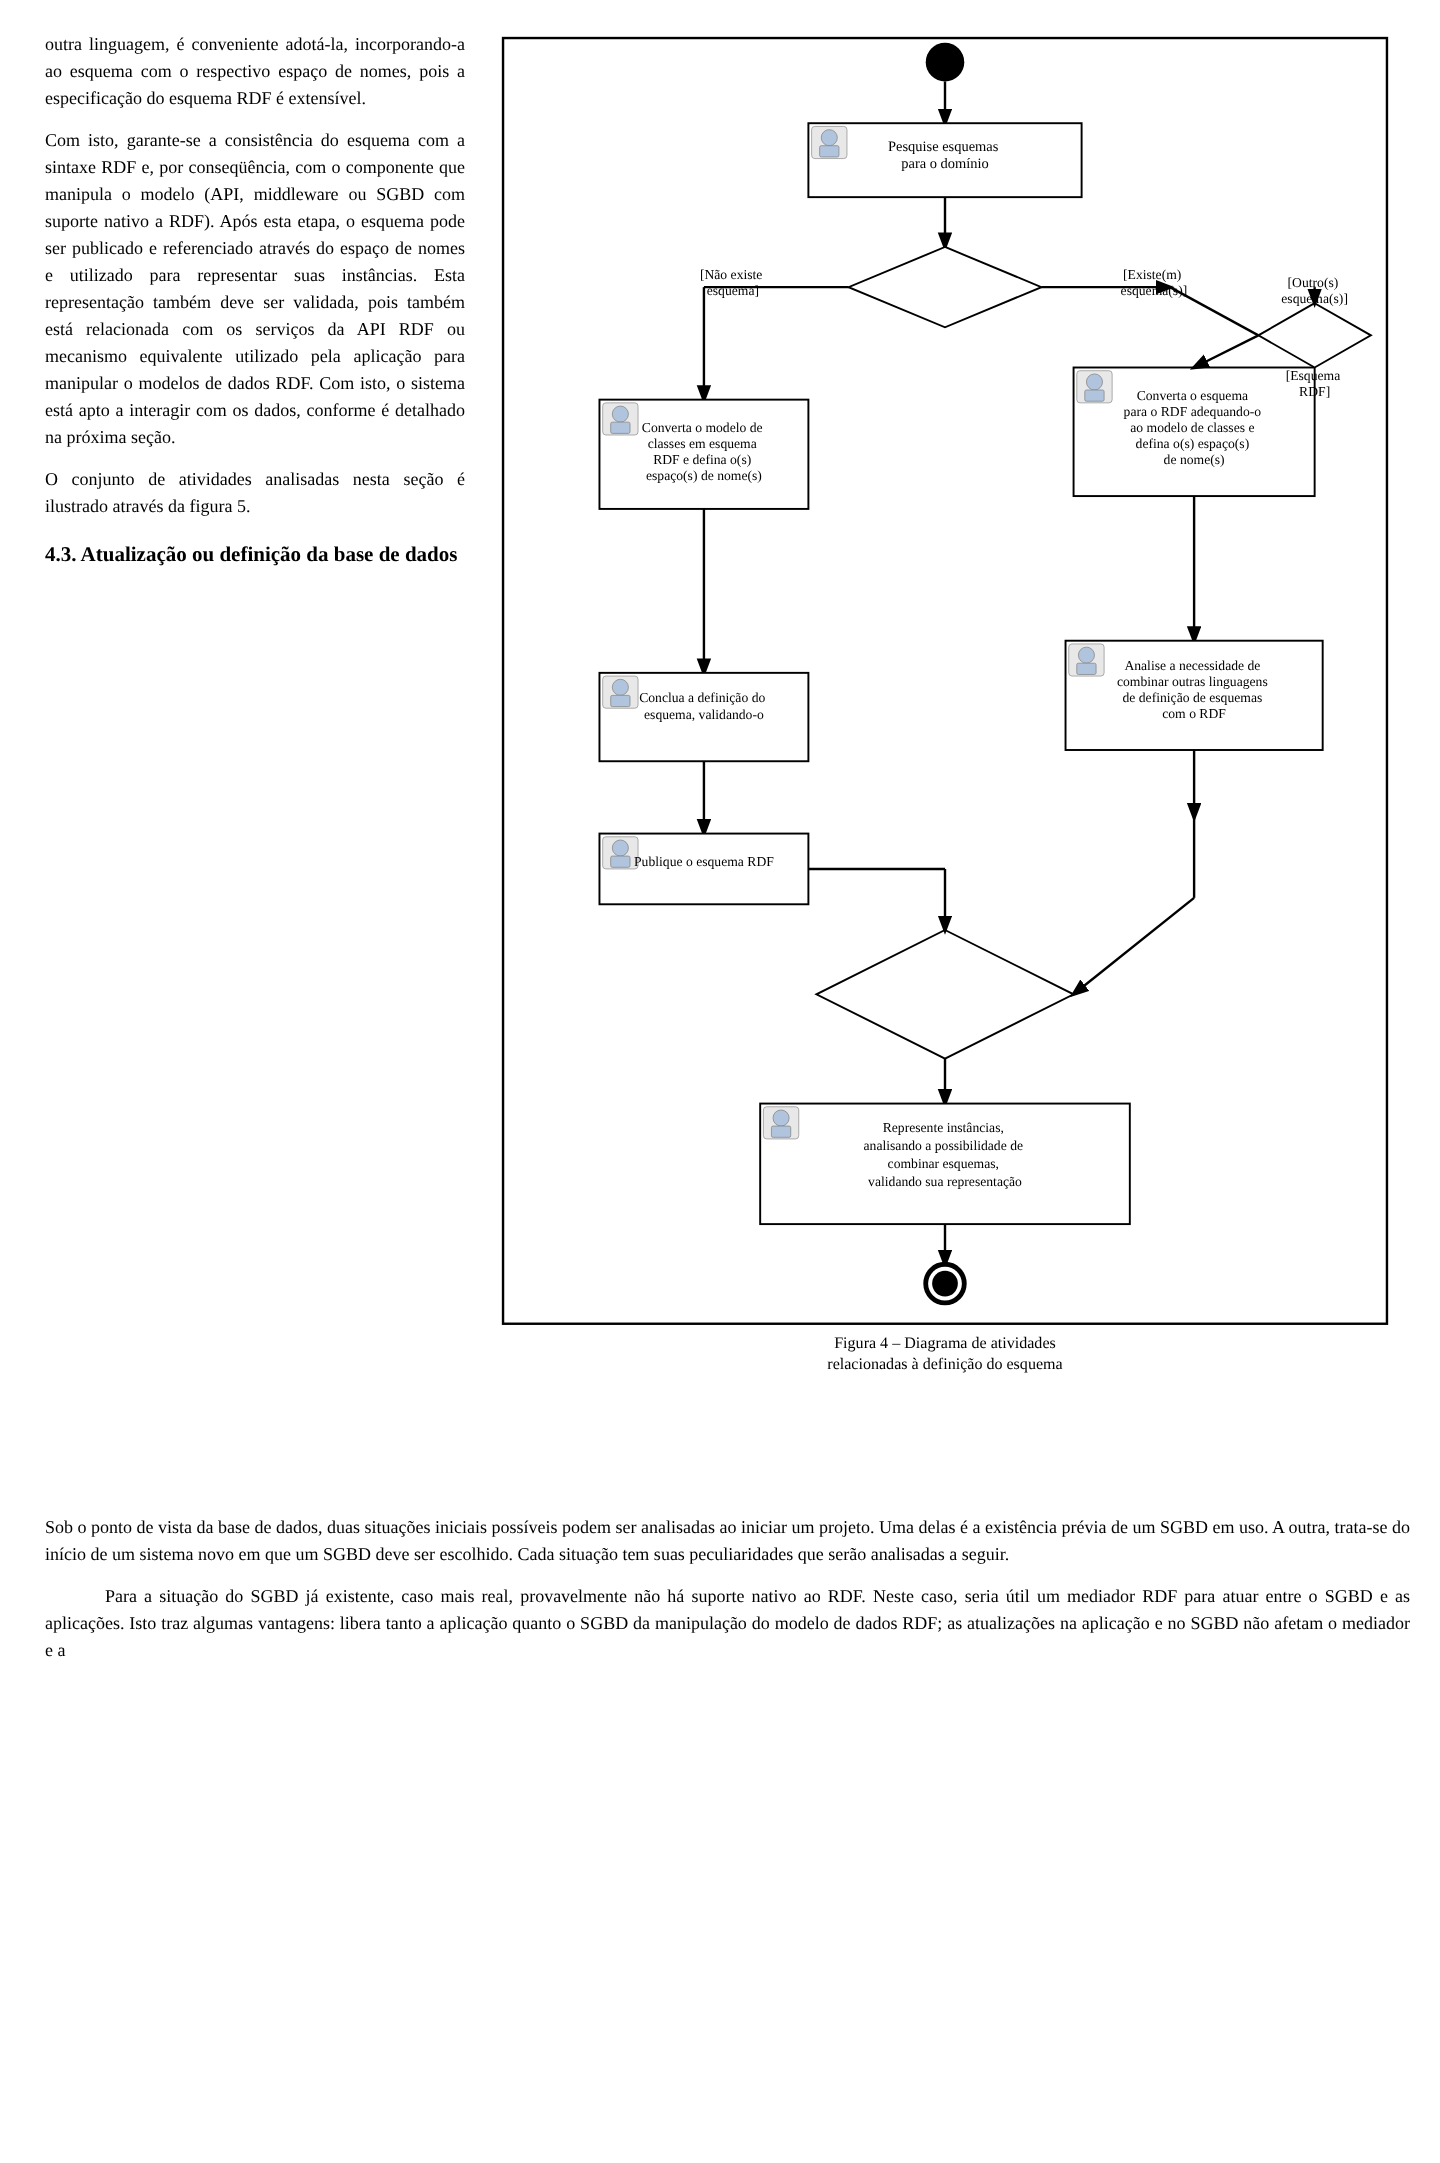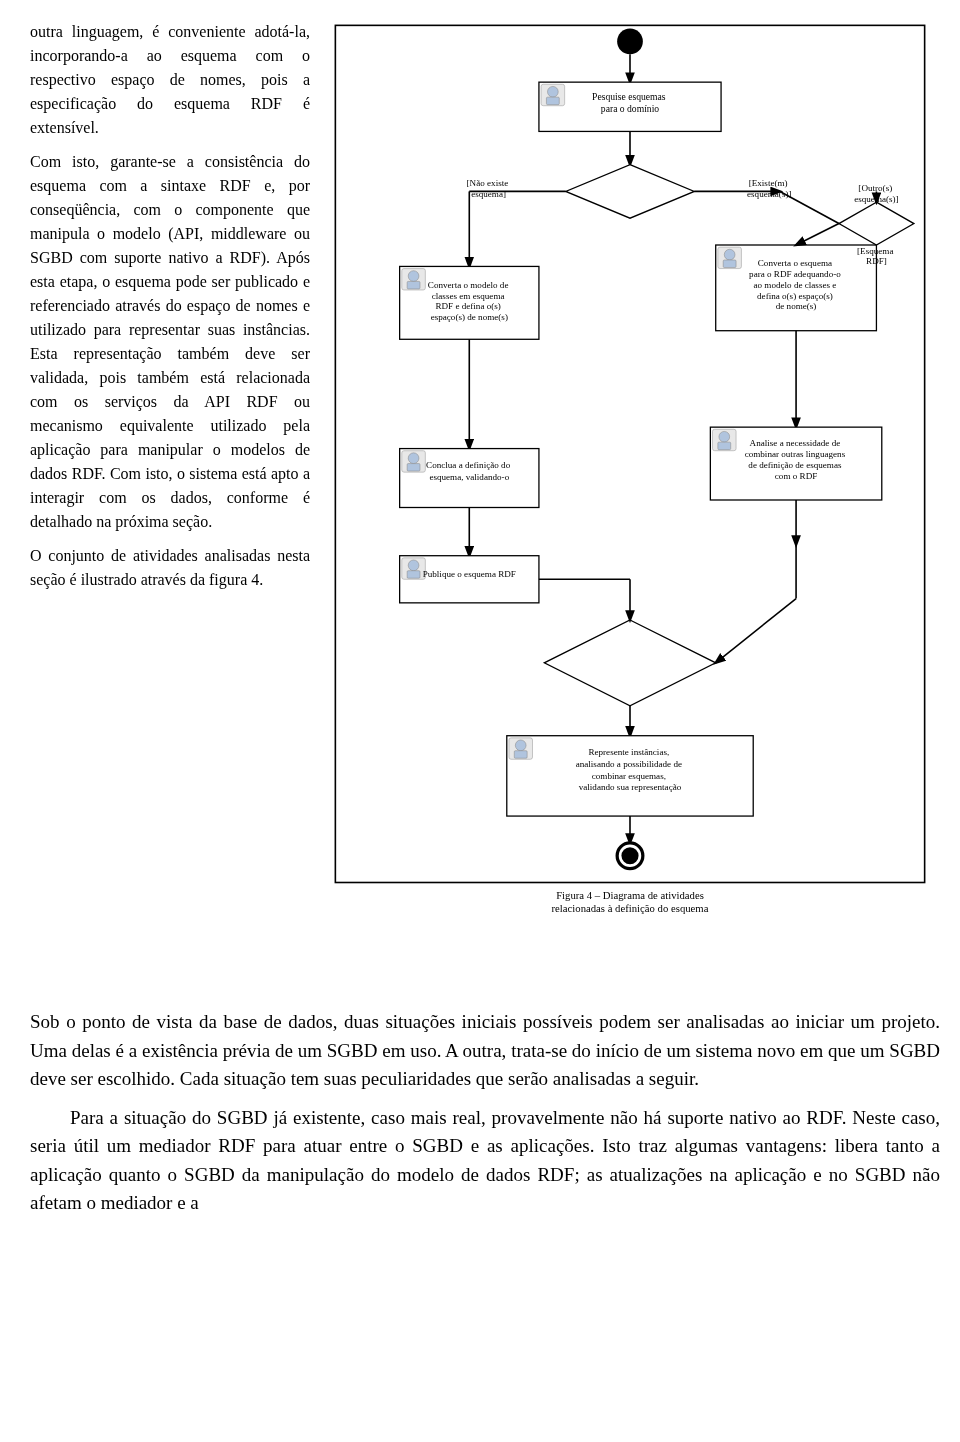--- a/index.html
+++ b/index.html
@@ -18,21 +18,21 @@
       gap: 20px;
     }
     .left-column {
       width: 280px;
       flex-shrink: 0;
       text-align: justify;
       line-height: 1.5;
     }
     .left-column p {
       margin-bottom: 10px;
-      font-size: 16px;
+      font-size: 12px;
     }
     .left-column .section-heading {
       font-weight: bold;
       font-size: 14px;
       margin-bottom: 8px;
       margin-top: 14px;
     }
     .right-column {
       flex: 1;
     }
@@ -43,38 +43,41 @@
     }
     svg.flowchart {
       width: 100%;
       height: auto;
     }
     
     .bottom-section {
       padding: 0 20px 20px 30px;
       text-align: justify;
       line-height: 1.5;
-      font-size: 19px;
+      font-size: 12px;
     }
     .bottom-section p {
       margin-bottom: 10px;
     }
     .indent-para {
       text-indent: 40px;
     }
   </style>
 </head>
 <body>
 
 <div class="page">
 
   <div class="left-column">
     <p>outra linguagem, é conveniente adotá-la, incorporando-a ao esquema com o respectivo espaço de nomes, pois a especificação do esquema RDF é extensível.</p>
     <p>Com isto, garante-se a consistência do esquema com a sintaxe RDF e, por conseqüência, com o componente que manipula o modelo (API, middleware ou SGBD com suporte nativo a RDF). Após esta etapa, o esquema pode ser publicado e referenciado através do espaço de nomes e utilizado para representar suas instâncias. Esta representação também deve ser validada, pois também está relacionada com os serviços da API RDF ou mecanismo equivalente utilizado pela aplicação para manipular o modelos de dados RDF. Com isto, o sistema está apto a interagir com os dados, conforme é detalhado na próxima seção.</p>
-    <p>O conjunto de atividades analisadas nesta seção é ilustrado através da figura 4.</p>
+    <p>O conjunto de atividades analisadas nesta seção é ilustrado através da figura 5.</p>
+    <p class="section-heading">
+      <span>4.3.</span> <span>Atualização ou definição da base de dados</span>
+    </p>
   </div>
 
   <div class="right-column">
     <div class="diagram-container">
       <svg class="flowchart" viewBox="0 0 560 900" xmlns="http://www.w3.org/2000/svg">
 
         <defs>
           <marker id="arrow" markerWidth="8" markerHeight="8" refX="6" refY="3" orient="auto">
             <path d="M0,0 L0,6 L8,3 z" fill="#000"></path>
           </marker>

